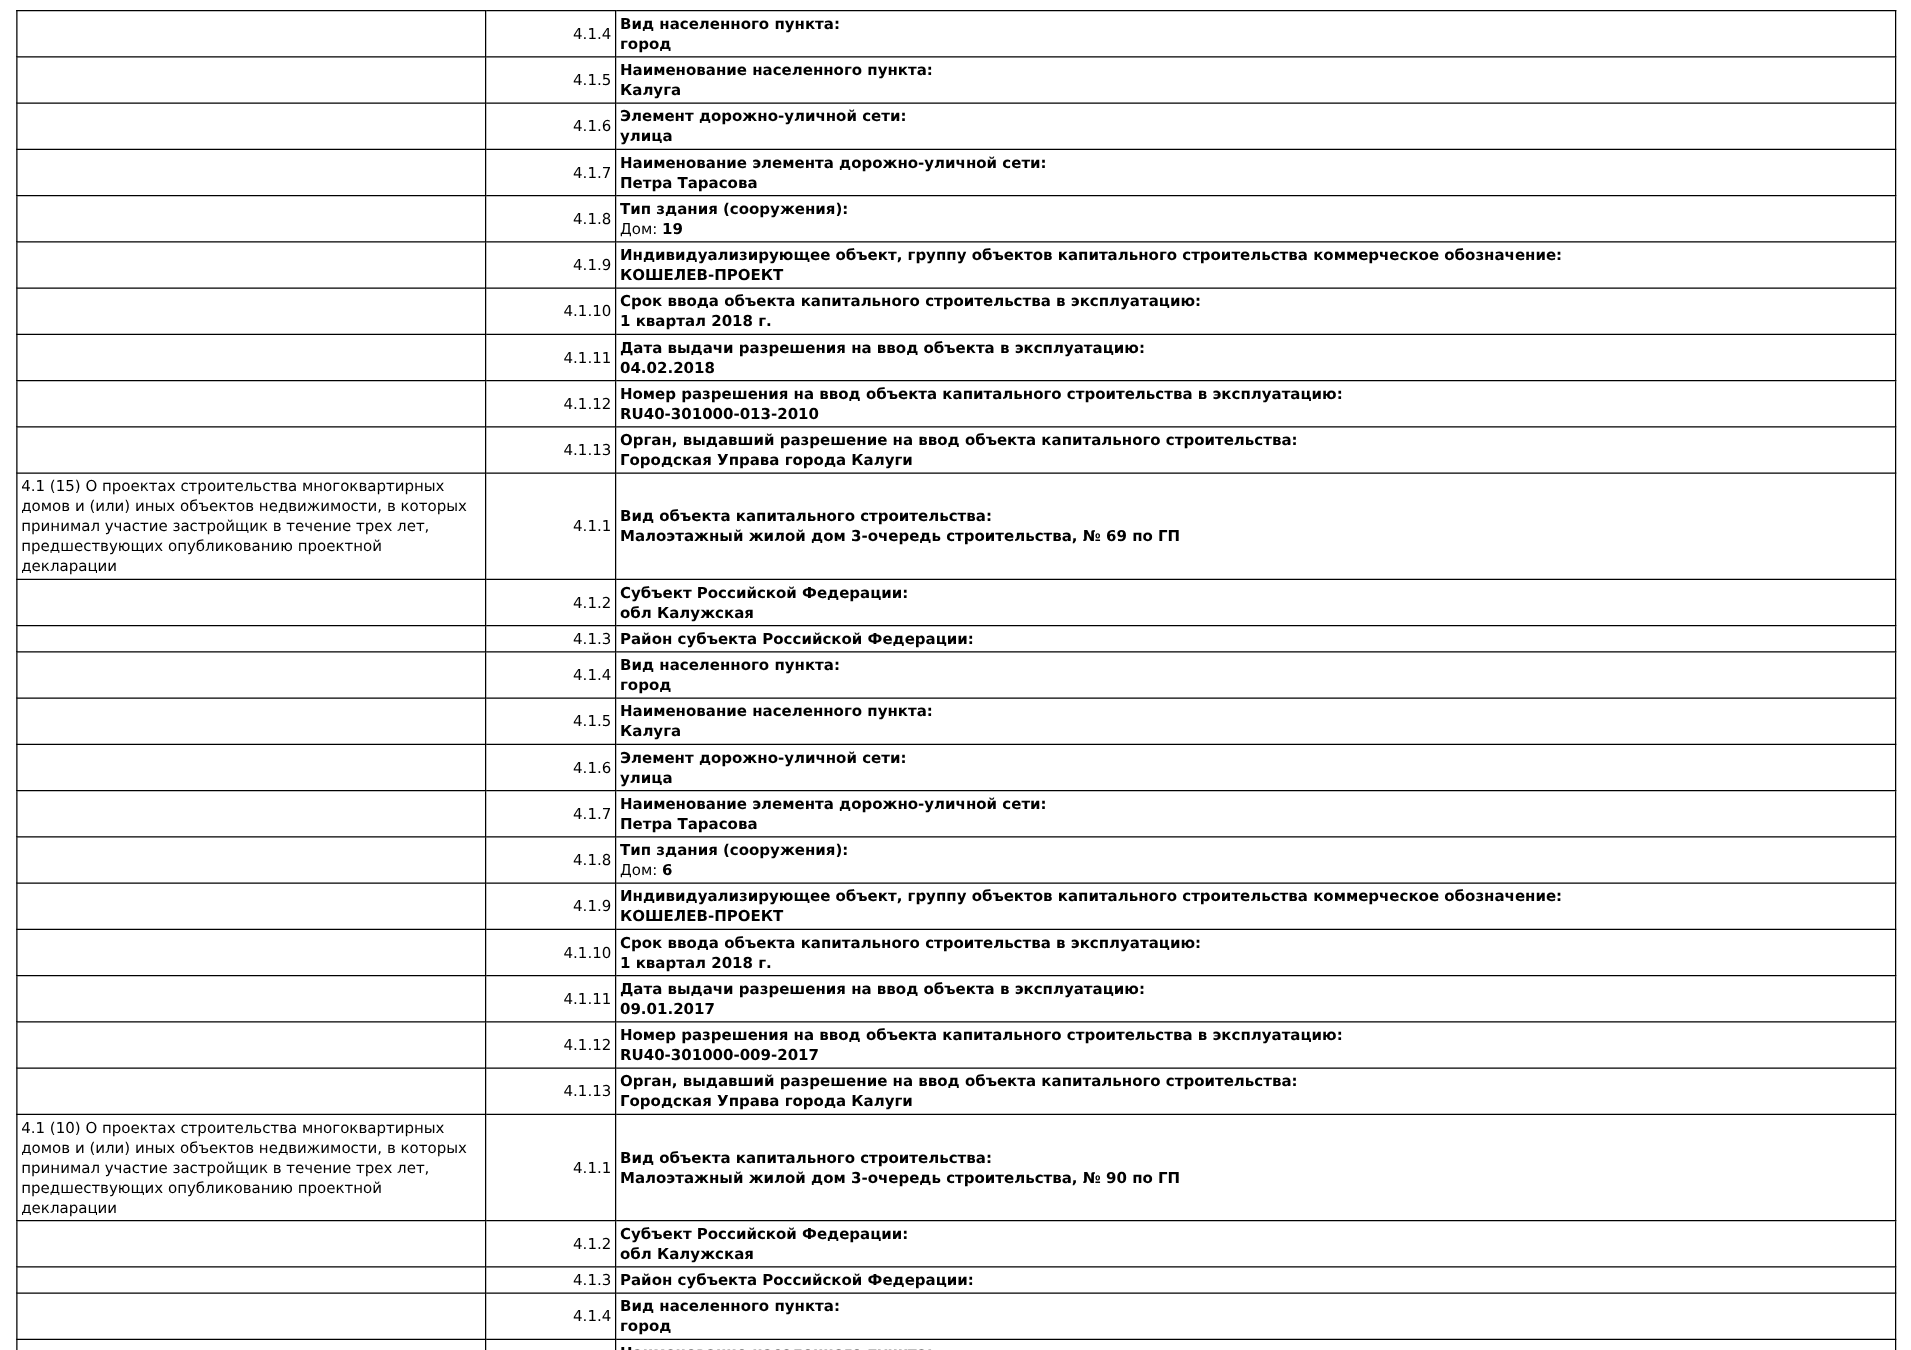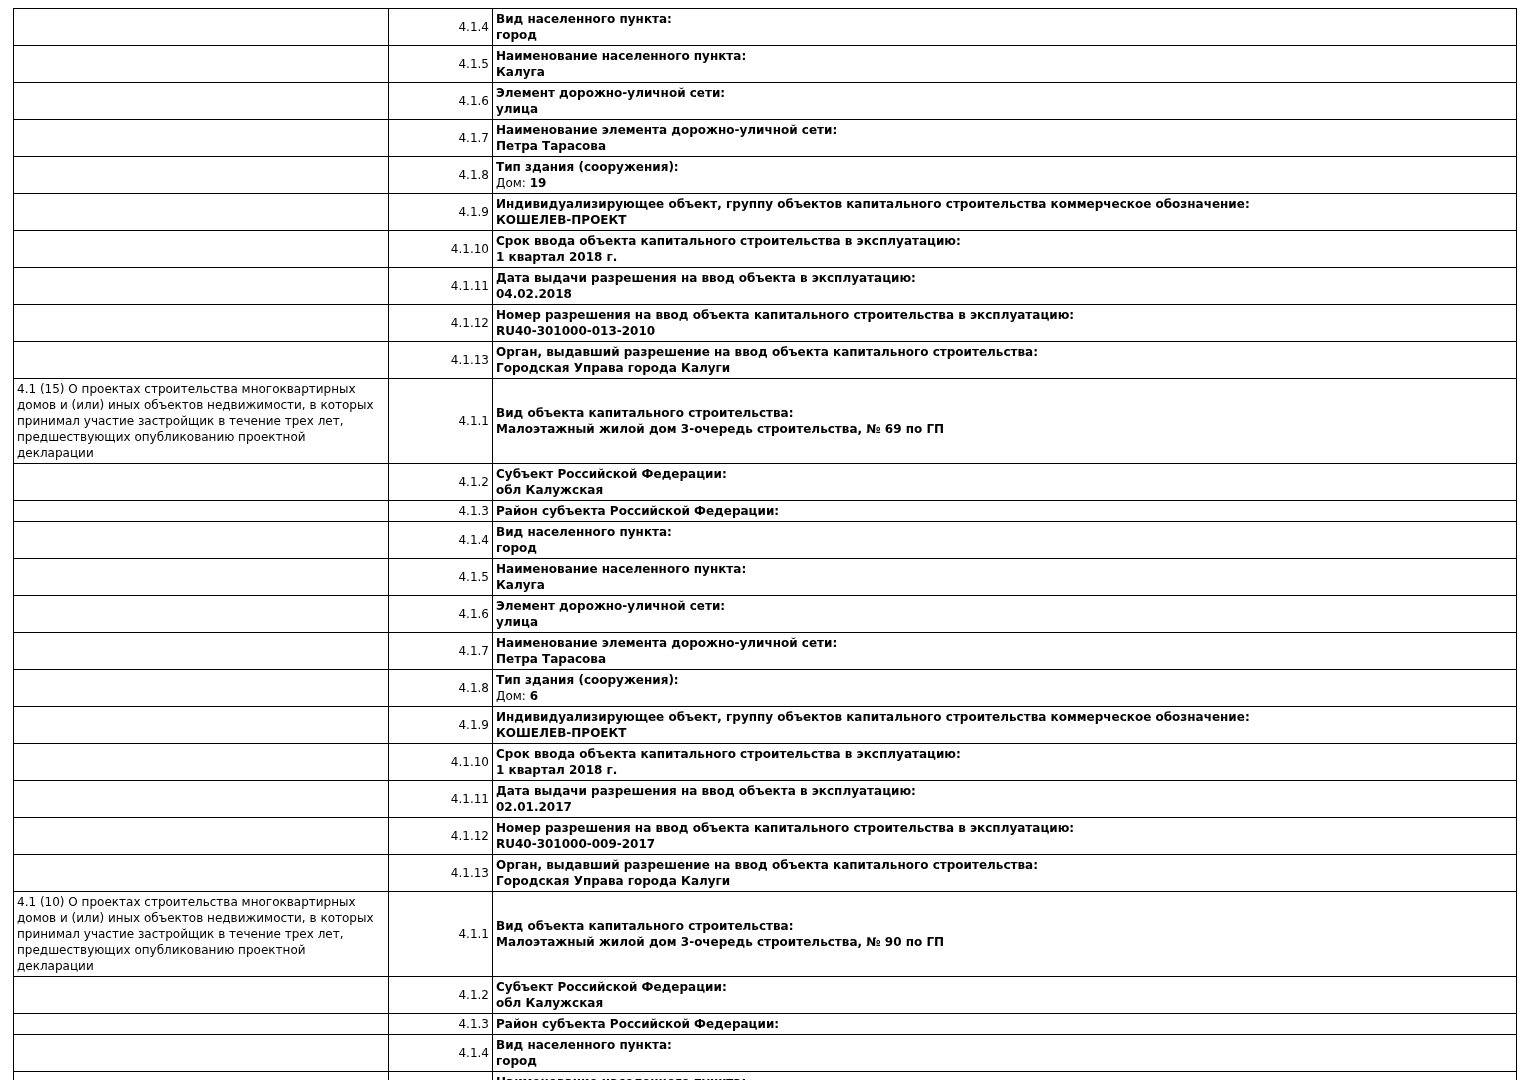--- a/index.html
+++ b/index.html
@@ -200,21 +200,21 @@
           <td class="col-content">
             <div class="field-label">Срок ввода объекта капитального строительства в эксплуатацию:</div>
             <div class="field-value">1 квартал 2018 г.</div>
           </td>
         </tr>
         <tr>
           <td class="col-desc"></td>
           <td class="col-num"><span>4.1.11</span></td>
           <td class="col-content">
             <div class="field-label">Дата выдачи разрешения на ввод объекта в эксплуатацию:</div>
-            <div class="field-value">02.01.2017</div>
+            <div class="field-value">09.01.2017</div>
           </td>
         </tr>
         <tr>
           <td class="col-desc"></td>
           <td class="col-num"><span>4.1.12</span></td>
           <td class="col-content">
             <div class="field-label">Номер разрешения на ввод объекта капитального строительства в эксплуатацию:</div>
             <div class="field-value">RU40-301000-009-2017</div>
           </td>
         </tr>

